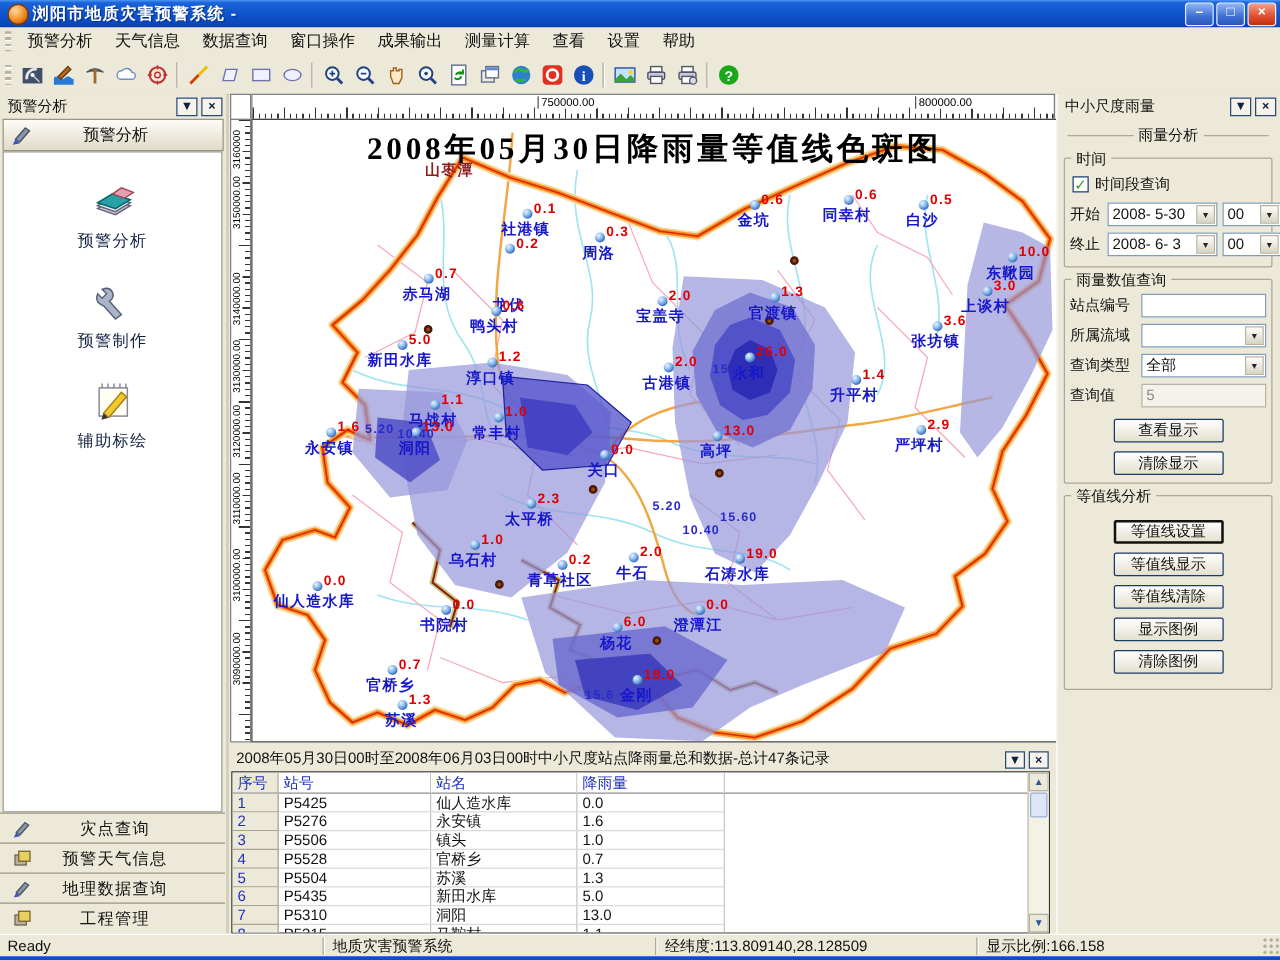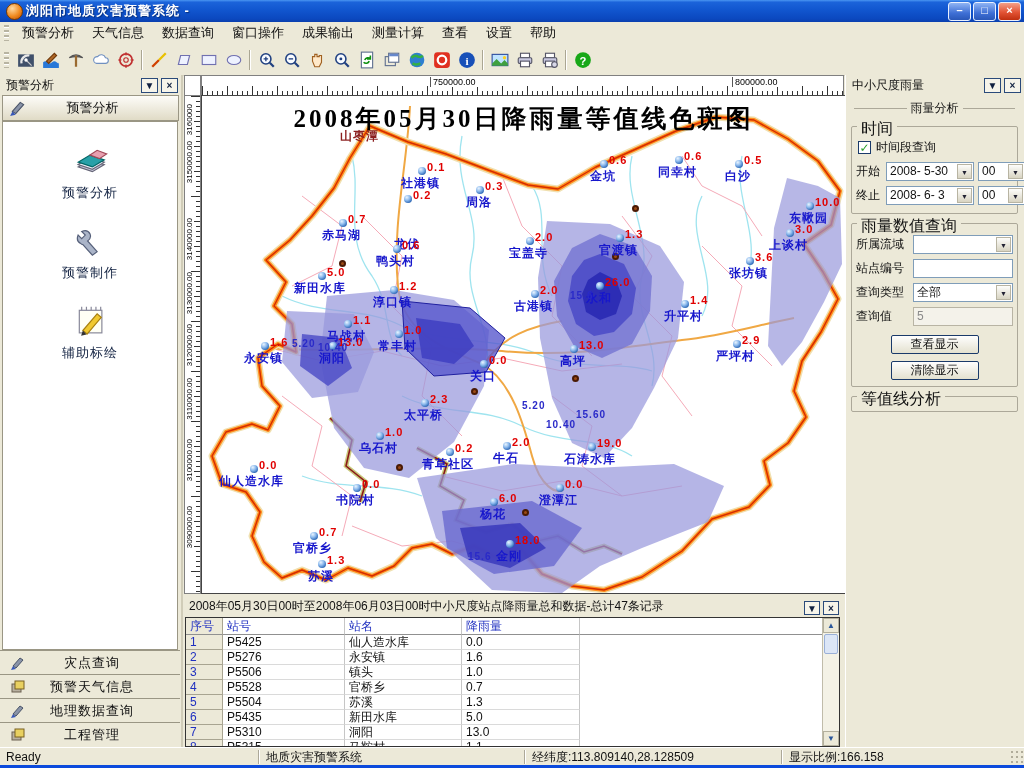--- a/index.html
+++ b/index.html
@@ -79,21 +79,21 @@
   .vscroll{position:absolute;right:0;top:0;bottom:0;width:16px;background:#f4f2e6;border-left:1px solid #c0bcaa;}
   .sb-btn{height:15px;background:#ece9d8;border:1px solid #b4b09e;color:#2b579a;font-size:8px;text-align:center;line-height:14px;box-sizing:border-box;}
   .sb-btn.down{position:absolute;bottom:0;left:0;right:0;}
   .sb-thumb{position:absolute;top:16px;left:1px;right:1px;height:18px;background:#dce6f6;border:1px solid #9ab0d8;border-radius:2px;}
   
   .right-panel{position:absolute;left:845px;top:75px;width:179px;height:672px;background:#ece9d8;border-left:1px solid #fff;box-sizing:border-box;}
   .rp-content{position:absolute;top:20px;left:2px;right:3px;bottom:0;}
   .hr-label{display:flex;align-items:center;font-size:12px;margin:5px 2px 2px 2px;}
   .hr-label::before,.hr-label::after{content:"";flex:1;border-top:1px solid #aca899;margin:0 4px;}
   .gbox{border:1px solid #aca899;border-radius:2px;margin:9px 3px 0 3px;position:relative;padding:8px 4px 6px 4px;}
-  .gbox-label{position:absolute;top:-8px;left:5px;background:#ece9d8;padding:0 4px;font-size:16px;}
+  .gbox-label{position:absolute;top:-8px;left:5px;background:#ece9d8;padding:0 4px;font-size:12px;}
   .rp-row{display:flex;align-items:center;height:24px;font-size:12px;position:relative;}
   .rp-row .flabel{width:57px;flex:none;}
   .cb{width:13px;height:13px;border:1px solid #1a3a6a;background:#fff;color:#21a121;font-size:12px;line-height:12px;
       text-align:center;font-weight:bold;margin:0 5px 0 2px;box-sizing:border-box;color:#2aa02a;}
   .combo,.tinput{height:19px;background:#fff;border:1px solid #7f9db9;box-sizing:border-box;position:relative;
       font-size:12px;line-height:17px;padding:0 3px;flex:1;}
   .combo .arrow{position:absolute;right:1px;top:1px;bottom:1px;width:15px;text-align:center;font-size:7px;line-height:15px;color:#223;
       background:linear-gradient(180deg,#fdfdfb,#d8d4c2);border:1px solid #b8b4a2;box-sizing:border-box;}
   .tinput.disabled{border:1px solid #b8b4a4;color:#8a8a8a;background:#f4f2ea;}
   .btn{display:block;width:88px;height:19px;margin:7px auto 0 auto;text-align:center;font-size:12px;line-height:17px;
@@ -688,44 +688,51 @@
         <span class="combo" style="flex:none;width:47px;margin-left:4px">
           <span>00</span><span class="arrow">▼</span>
         </span>
       </div>
     </div>
 
     <div class="gbox">
       <span class="gbox-label">雨量数值查询</span>
       <div id="query-fields">
           <div class="rp-row">
+            <span class="flabel">站点编号</span>
+            <span class="tinput"></span>
+          </div>
+          <div class="rp-row">
             <span class="flabel">所属流域</span>
             <span class="combo"><span></span><span class="arrow">▼</span></span>
-          </div>
-          <div class="rp-row">
-            <span class="flabel">站点编号</span>
-            <span class="tinput"></span>
           </div>
           <div class="rp-row">
             <span class="flabel">查询类型</span>
             <span class="combo"><span>全部</span><span class="arrow">▼</span></span>
           </div>
           <div class="rp-row">
             <span class="flabel">查询值</span>
             <span class="tinput disabled">5</span>
           </div>
         </div>
       <div id="query-buttons">
           <span class="btn">查看显示</span>
           <span class="btn">清除显示</span>
         </div>
     </div>
 
     <div class="gbox">
       <span class="gbox-label">等值线分析</span>
+      <div id="contour-buttons" style="padding:4px 0 6px 0">
+          <span class="btn focused">等值线设置</span>
+          <span class="btn">等值线显示</span>
+          <span class="btn">等值线清除</span>
+          <span class="btn">显示图例</span>
+          <span class="btn">清除图例</span>
+        </div>
     </div>
   </div>
 </div>
 
 <div class="statusbar" id="statusbar">
     <span class="sb-field" style="width: 258px;">Ready</span>
     <span class="sb-sep"></span>
     <span class="sb-field" style="width: 264px;">地质灾害预警系统</span>
     <span class="sb-sep"></span>
     <span class="sb-field" style="width: 255px;">经纬度:113.809140,28.128509</span>

